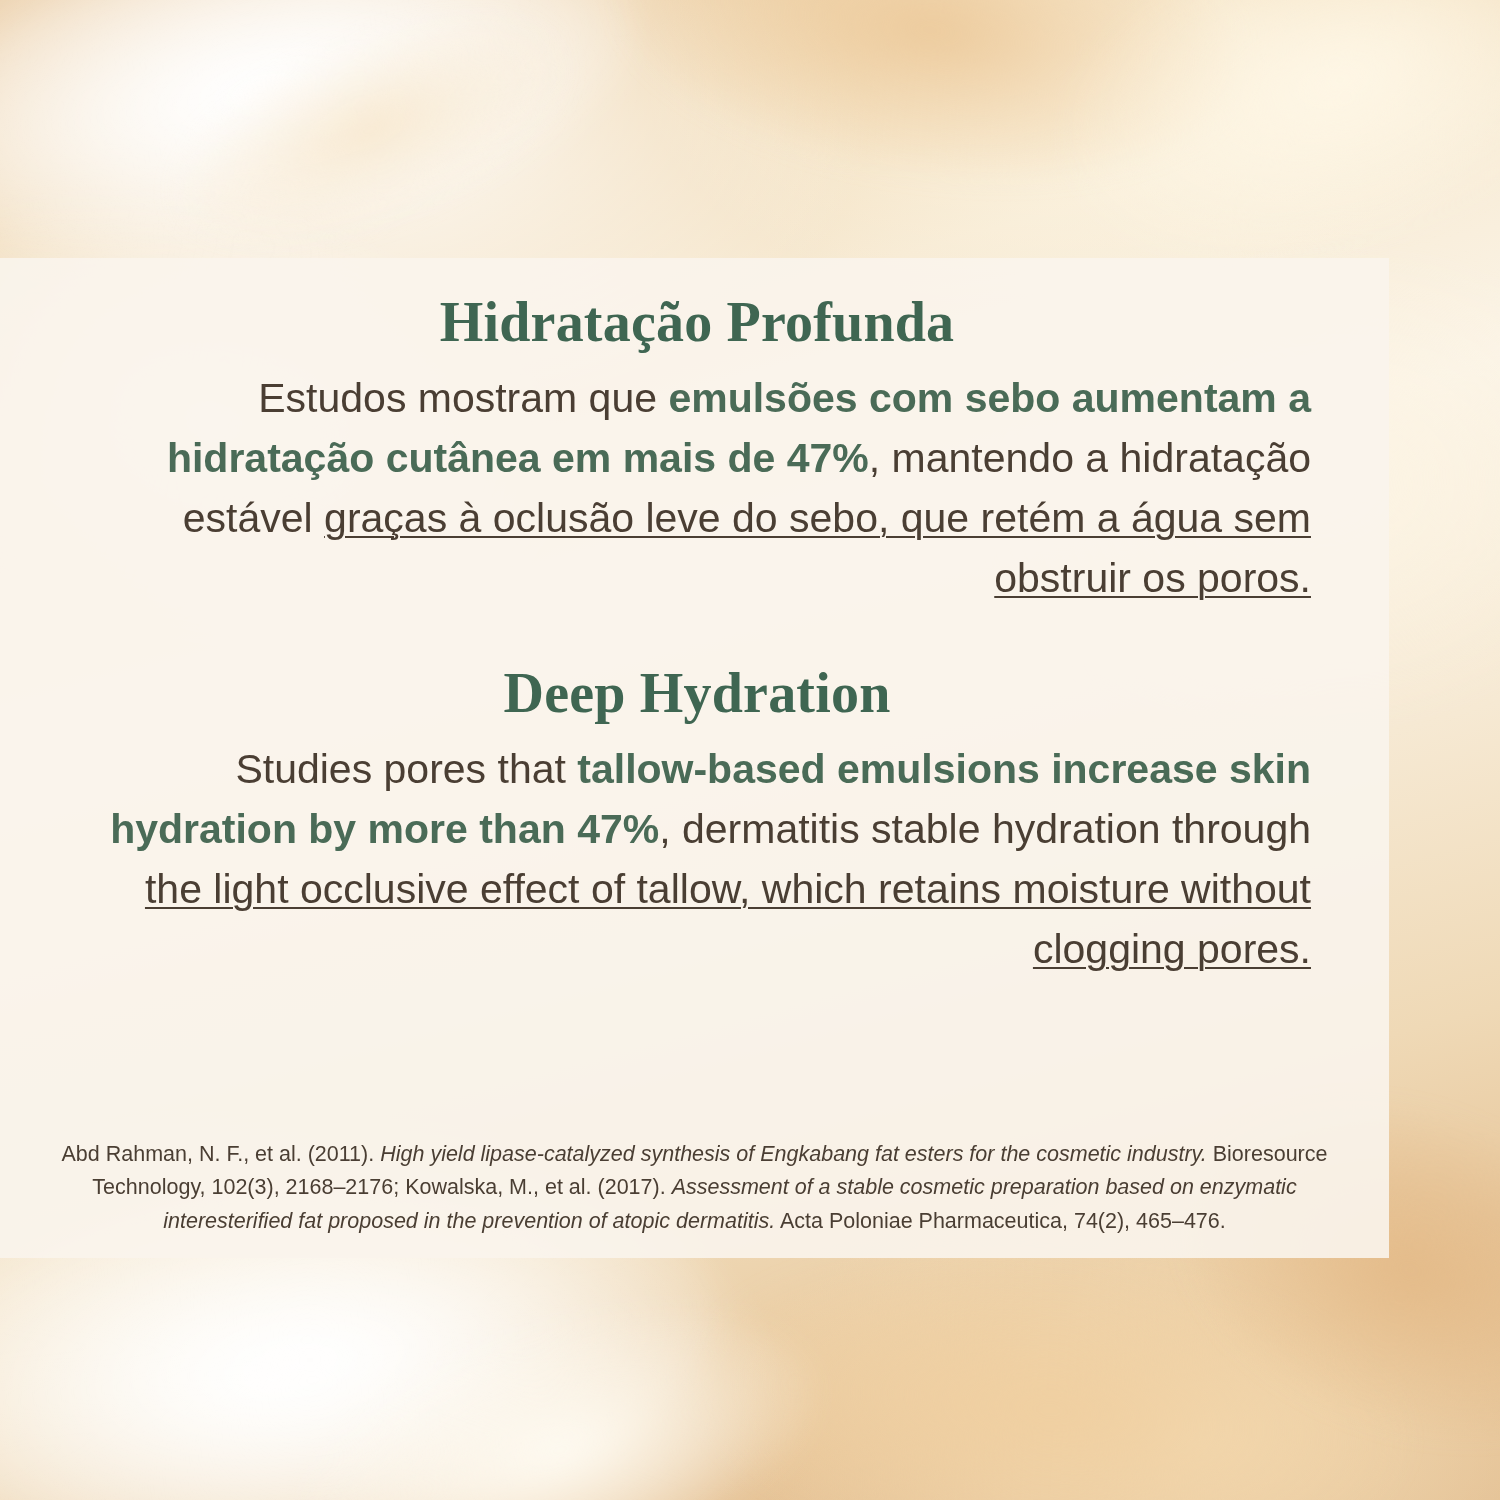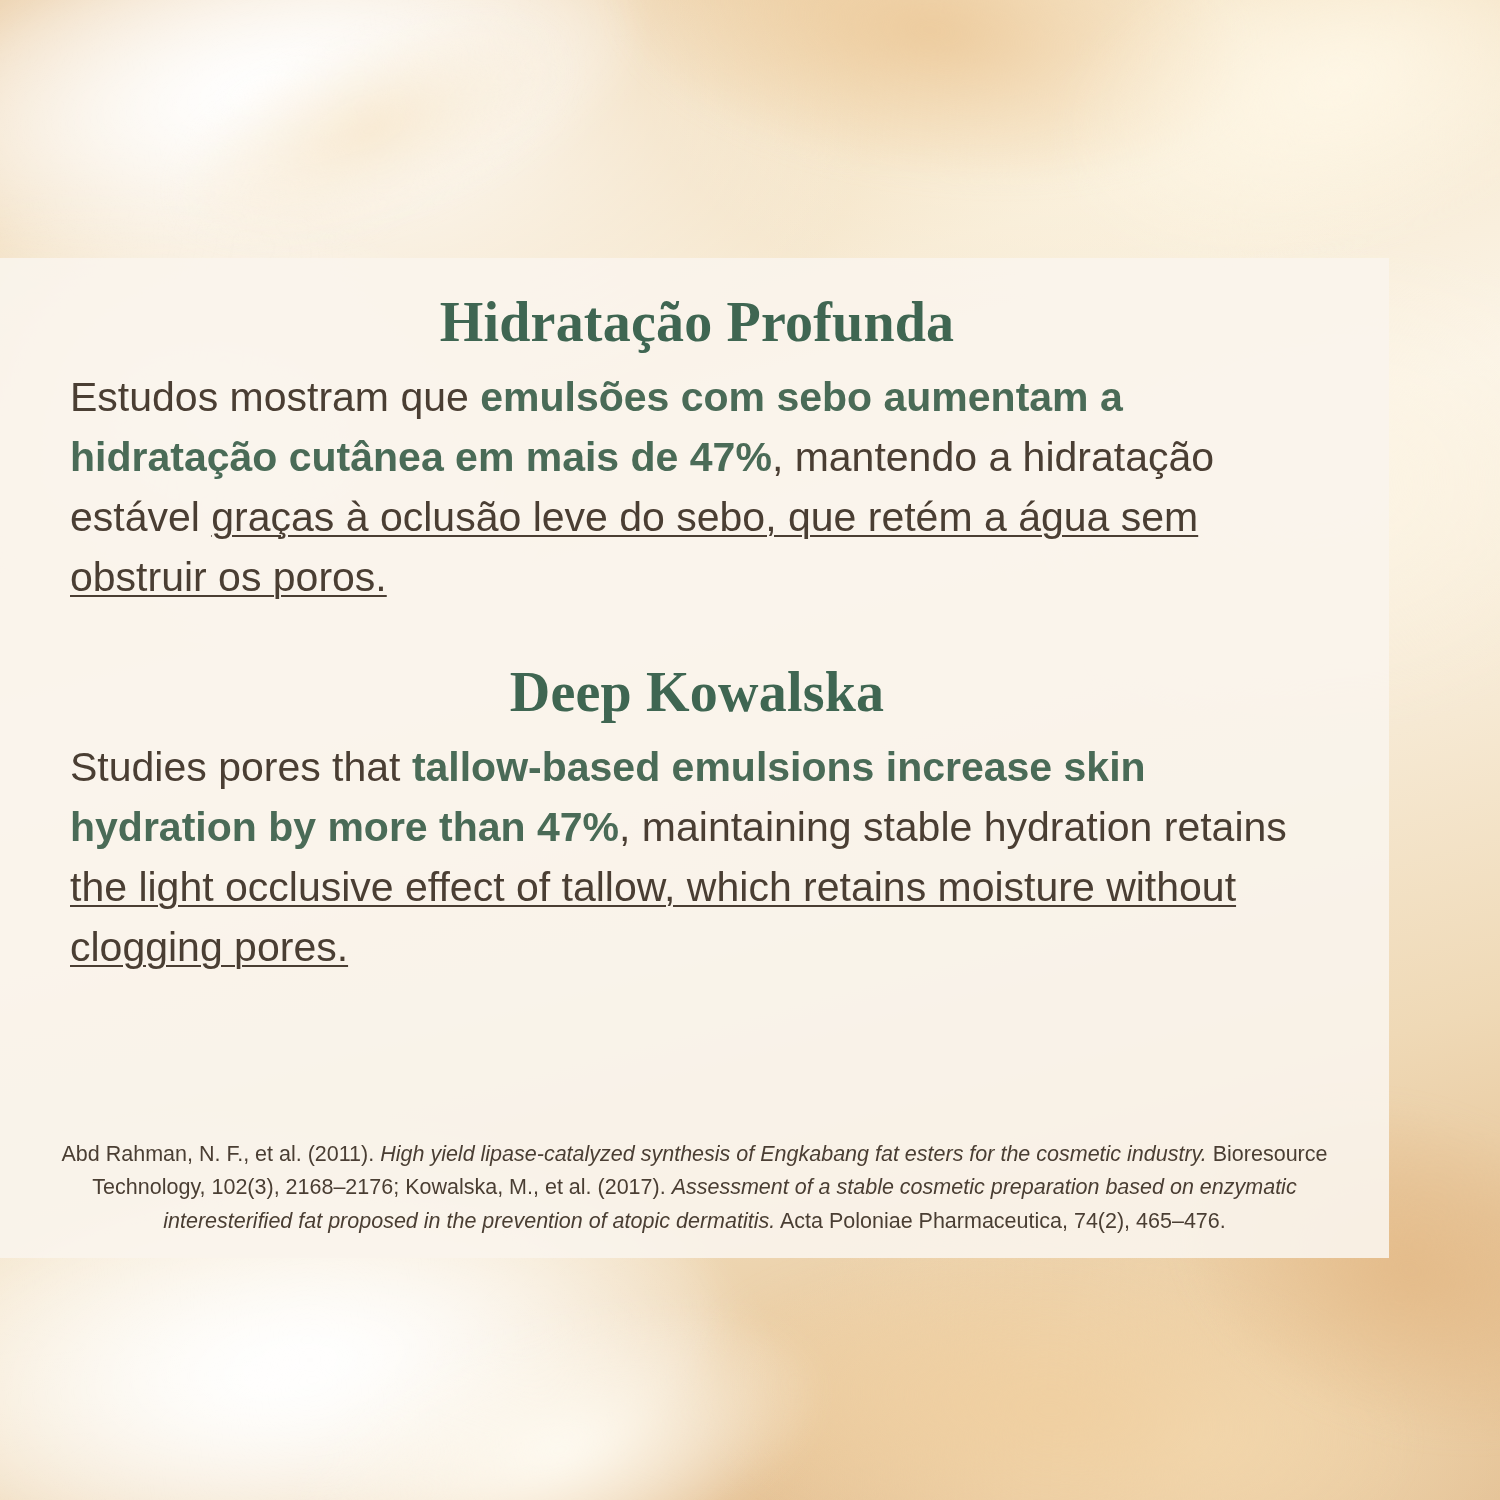--- a/index.html
+++ b/index.html
@@ -62,25 +62,25 @@
     color: #3f6652;
     text-align: center;
     font-size: 56px;
     line-height: 1.08;
     letter-spacing: 0.2px;
     margin: 0 0 16px 0;
   }
   #heading-en { margin-top: 54px; }
 
   .body-text {
-    text-align: left;
+    text-align: right;
     color: #4a3e33;
     font-size: 41px;
     line-height: 1.46;
-    margin: 4px;
+    margin: 17px;
     padding: 0 8px;
   }
   .hl {
     color: #4a6b57;
     font-weight: bold;
   }
   .ul {
     text-decoration: underline;
     text-decoration-thickness: 2px;
     text-underline-offset: 4px;
@@ -115,24 +115,24 @@
   <div class="swirl s10"></div>
 
   <div id="panel">
 
     <h1 class="heading" id="heading-pt">Hidratação Profunda</h1>
 
     <p class="body-text" id="body-pt">
       <span>Estudos mostram que </span><span class="hl">emulsões com sebo aumentam a hidratação cutânea em mais de 47%</span><span>, mantendo a hidratação estável </span><span class="ul">graças à oclusão leve do sebo, que retém a água sem obstruir os poros.</span>
     </p>
 
-    <h1 class="heading" id="heading-en">Deep Kowalska</h1>
+    <h1 class="heading" id="heading-en">Deep Hydration</h1>
 
     <p class="body-text" id="body-en">
-      <span>Studies pores that </span><span class="hl">tallow-based emulsions increase skin hydration by more than 47%</span><span>, maintaining stable hydration retains </span><span class="ul">the light occlusive effect of tallow, which retains moisture without clogging pores.</span>
+      <span>Studies pores that </span><span class="hl">tallow-based emulsions increase skin hydration by more than 47%</span><span>, dermatitis stable hydration through </span><span class="ul">the light occlusive effect of tallow, which retains moisture without clogging pores.</span>
     </p>
 
     <div id="citation">
       <span>Abd Rahman, N. F., et al. (2011). </span><i>High yield lipase-catalyzed synthesis of Engkabang fat esters for the cosmetic industry.</i><span> Bioresource Technology, 102(3), 2168–2176; Kowalska, M., et al. (2017). </span><i>Assessment of a stable cosmetic preparation based on enzymatic interesterified fat proposed in the prevention of atopic dermatitis.</i><span> Acta Poloniae Pharmaceutica, 74(2), 465–476.</span>
     </div>
 
   </div>
 </div>
 
 </body></html>

